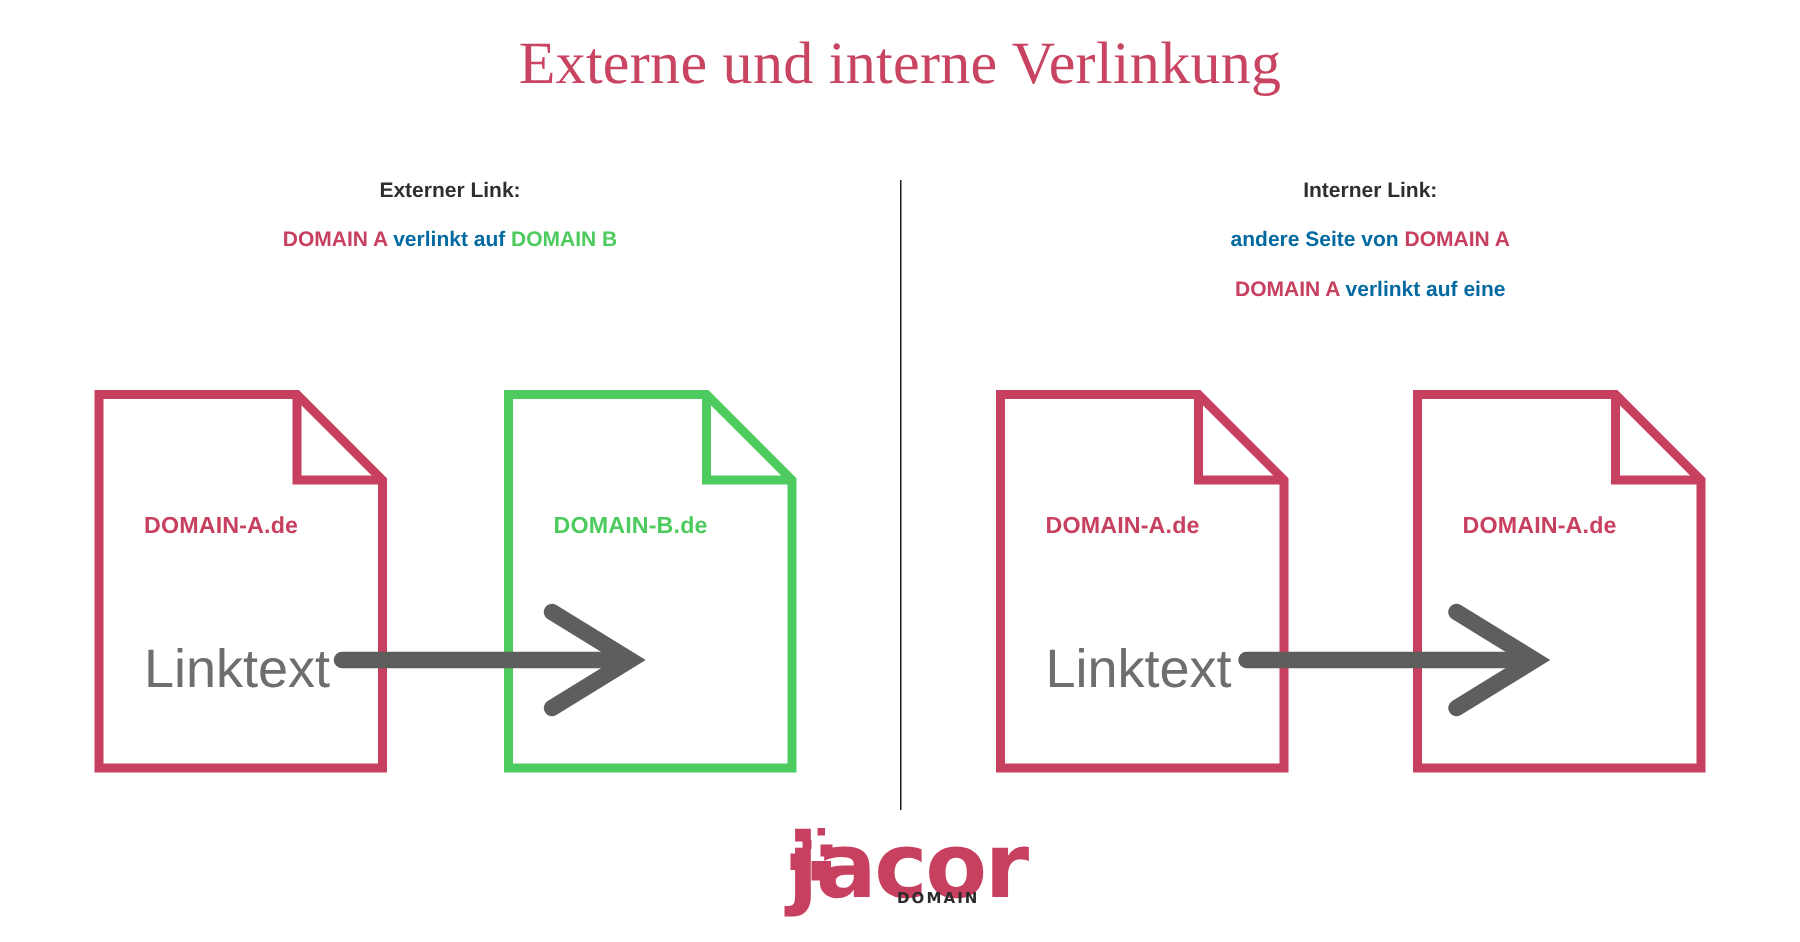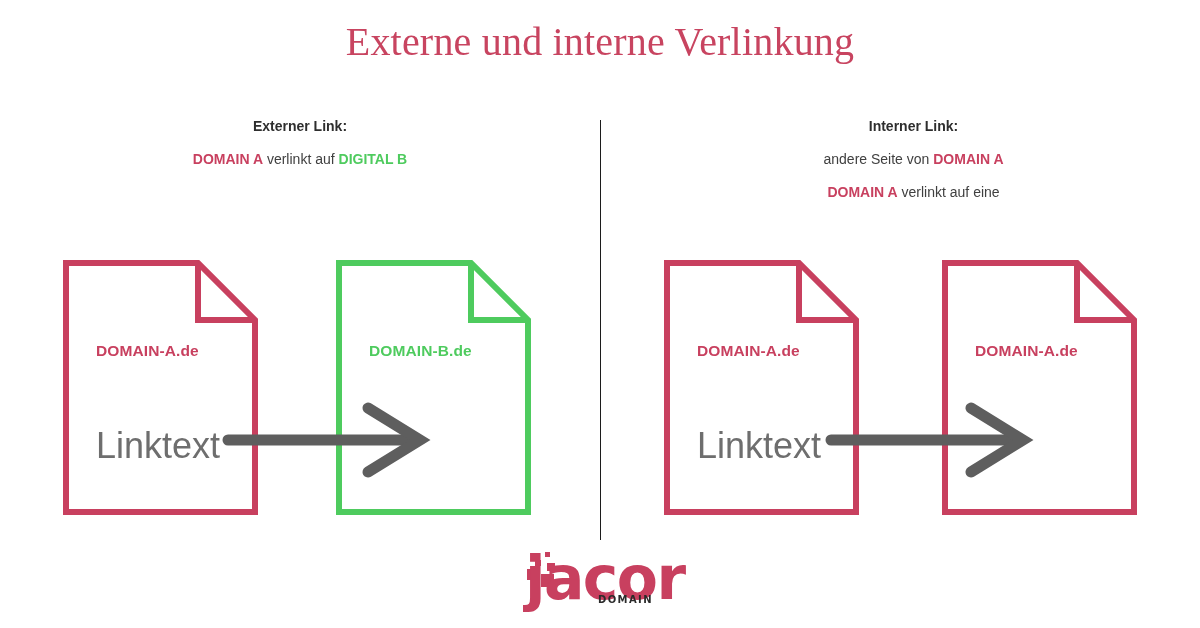--- a/index.html
+++ b/index.html
@@ -64,21 +64,21 @@
     color: #3b3b3b;
     font-weight: 400;
   }
   .caption-line {
     display: block;
     white-space: nowrap;
   }
   .caption-line.headline { font-weight: bold; color: #2e2e2e; }
   .cap-red   { color: #c8405f; font-weight: bold; }
   .cap-green { color: #4ecb5e; font-weight: bold; }
-  .cap-plain { color: #404040; font-weight: 400; }
+  .cap-plain { color: #0369a1; font-weight: 700; }
 
   .caption-left  { top: 110px; }
   .caption-right { top: 110px; }
 
   
   .doc {
     position: absolute;
     width: 195px;
     height: 255px;
   }
@@ -167,21 +167,21 @@
 
   <div class="page-title">Externe und interne Verlinkung</div>
 
   <div class="divider"></div>
 
   <div class="panel panel-left">
 
     <div class="caption caption-left">
       <span class="caption-line headline">Externer Link:</span>
       <span class="caption-line">
-        <span class="cap-red">DOMAIN A</span><span class="cap-plain"> verlinkt auf </span><span class="cap-green">DIGITAL B</span>
+        <span class="cap-red">DOMAIN A</span><span class="cap-plain"> verlinkt auf </span><span class="cap-green">DOMAIN B</span>
       </span>
     </div>
 
     <div class="doc" style="left:63px; top:260px;">
       <svg width="195" height="255" viewBox="0 0 195 255" aria-hidden="true">
         <path d="M3 3 H135 L192 60 V252 H3 Z" fill="#ffffff" stroke="#c8405f" stroke-width="6" stroke-linejoin="miter"></path>
         <path d="M135 3 V60 H192" fill="none" stroke="#c8405f" stroke-width="6" stroke-linejoin="miter"></path>
       </svg>
       <div class="doc-domain red">DOMAIN-A.de</div>
       <div class="doc-linktext">Linktext</div>

